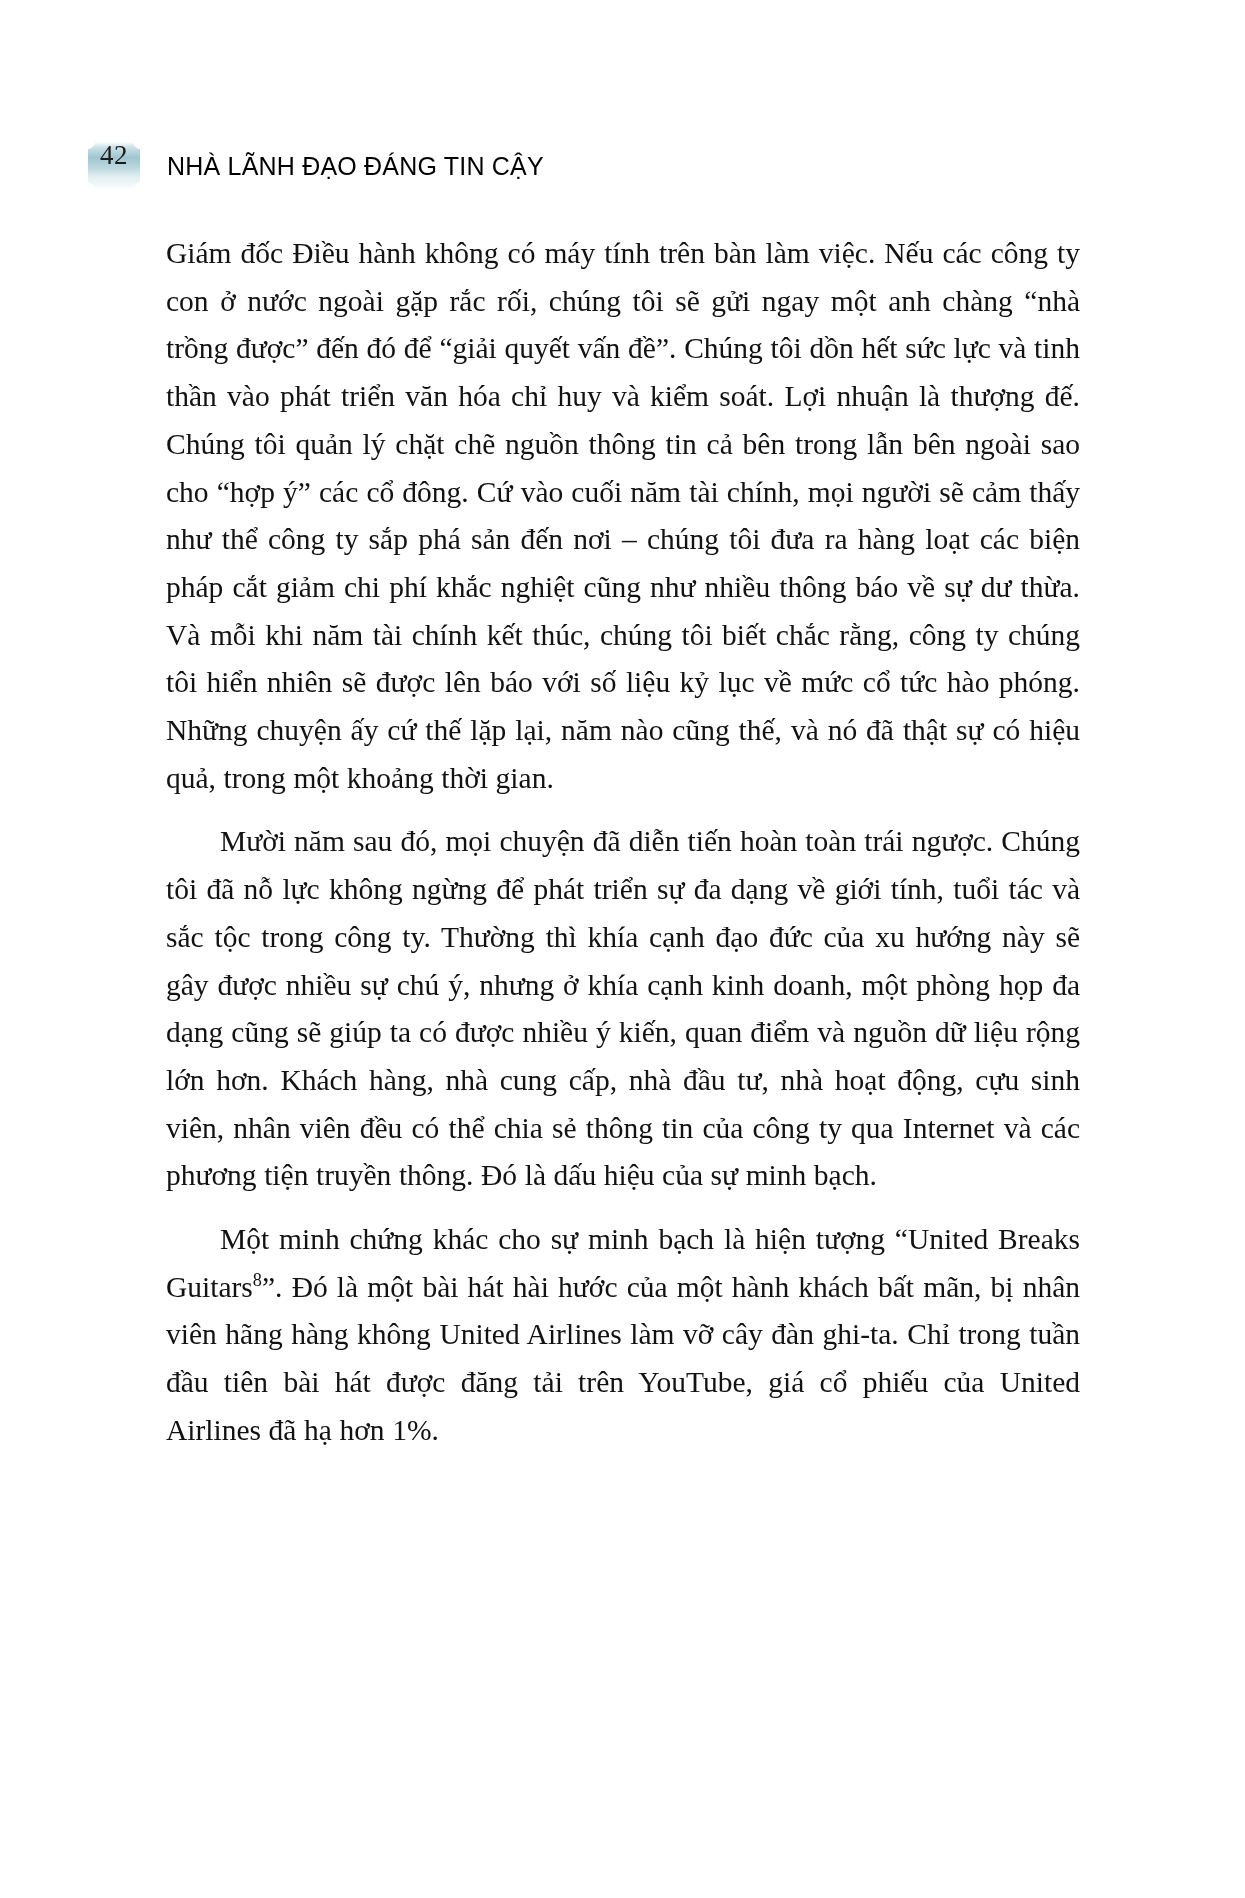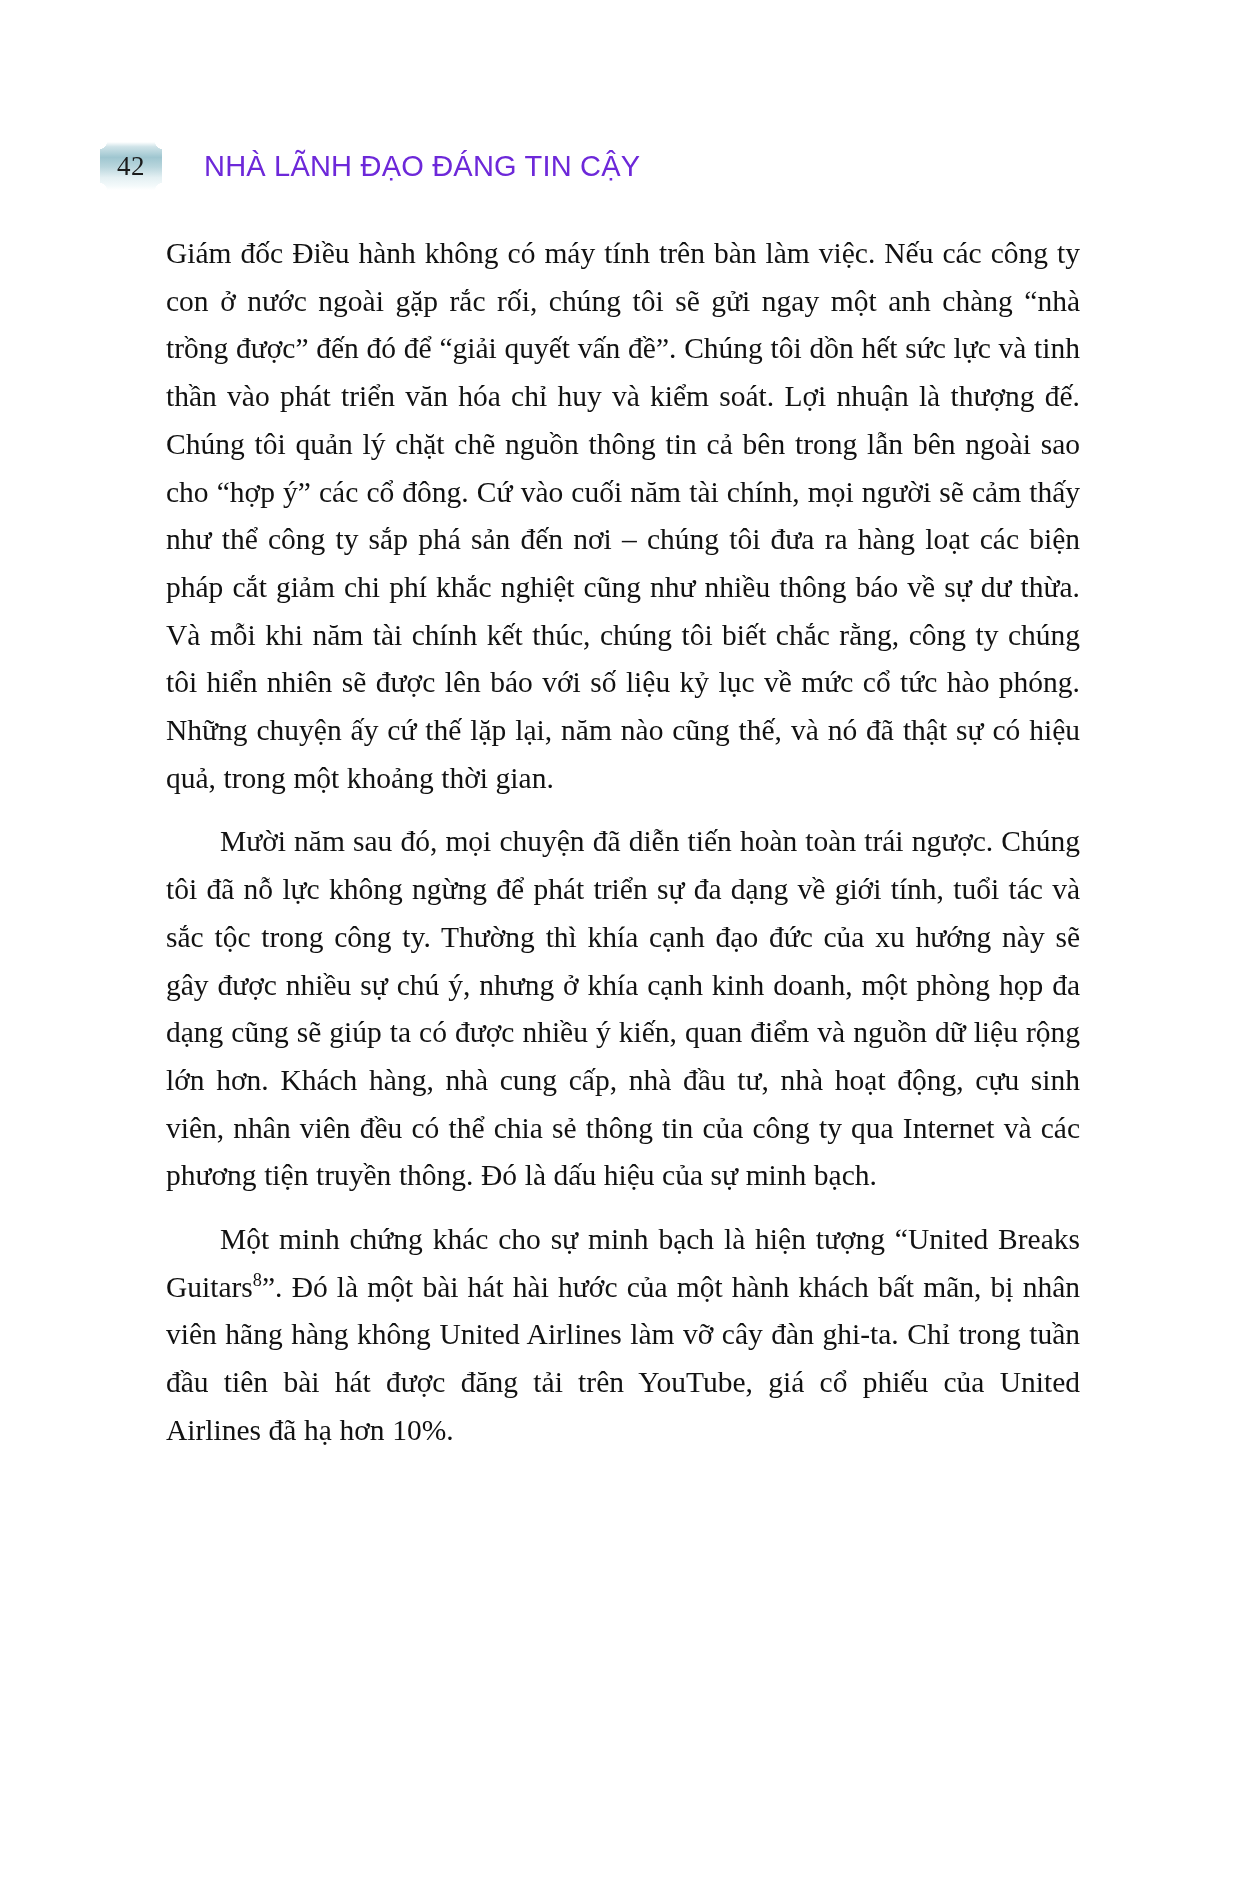--- a/index.html
+++ b/index.html
@@ -28,25 +28,24 @@
     left: 88px;
     top: 140px;
     width: 1000px;
     height: 52px;
     display: flex;
     align-items: center;
   }
 
   .folio-tag {
     position: relative;
-    width: 62px;
+    width: 52px;
     height: 48px;
     flex: none;
     display: flex;
-    align-items: center;
     justify-content: center;
     background: linear-gradient(to bottom,
                 #ffffff 0%,
                 #cfe3e8 10%,
                 #9fc6d0 32%,
                 #b9d6dd 52%,
                 #e4f0f3 74%,
                 #f4fafb 92%,
                 #ffffff 100%);
     border-radius: 3px;
@@ -55,37 +54,36 @@
        radial-gradient(circle 7px at 100% 0%, transparent 98%, #000 100%),
        radial-gradient(circle 7px at 0% 100%, transparent 98%, #000 100%),
        radial-gradient(circle 7px at 100% 100%, transparent 98%, #000 100%);
     -webkit-mask-composite: source-in;
     mask-image:
        radial-gradient(circle 7px at 0% 0%, transparent 98%, #000 100%),
        radial-gradient(circle 7px at 100% 0%, transparent 98%, #000 100%),
        radial-gradient(circle 7px at 0% 100%, transparent 98%, #000 100%),
        radial-gradient(circle 7px at 100% 100%, transparent 98%, #000 100%);
     mask-composite: intersect;
-    margin-left: 12px;
   }
 
   .folio-number {
     font-family: "Liberation Serif", "DejaVu Serif", serif;
     font-size: 27px;
     color: #1b1b1b;
     line-height: 1;
     letter-spacing: 0.5px;
   }
 
   .running-title {
-    margin-left: 42px;
+    margin-left: 27px;
     font-family: "Liberation Sans", "DejaVu Sans", sans-serif;
-    font-size: 29px;
+    font-size: 25px;
     letter-spacing: 0.2px;
-    color: #6d28d9;
+    color: #000000;
     white-space: nowrap;
   }
 
   
   .textcol {
     position: absolute;
     left: 150px;
     top: 214px;
     width: 946px;
   }
@@ -123,17 +121,17 @@
     </div>
     <div class="running-title">NHÀ LÃNH ĐẠO ĐÁNG TIN CẬY</div>
   </div>
 
   <div class="textcol">
 
     <p class="para">Giám đốc Điều hành không có máy tính trên bàn làm việc. Nếu các công ty con ở nước ngoài gặp rắc rối, chúng tôi sẽ gửi ngay một anh chàng “nhà trồng được” đến đó để “giải quyết vấn đề”. Chúng tôi dồn hết sức lực và tinh thần vào phát triển văn hóa chỉ huy và kiểm soát. Lợi nhuận là thượng đế. Chúng tôi quản lý chặt chẽ nguồn thông tin cả bên trong lẫn bên ngoài sao cho “hợp ý” các cổ đông. Cứ vào cuối năm tài chính, mọi người sẽ cảm thấy như thể công ty sắp phá sản đến nơi – chúng tôi đưa ra hàng loạt các biện pháp cắt giảm chi phí khắc nghiệt cũng như nhiều thông báo về sự dư thừa. Và mỗi khi năm tài chính kết thúc, chúng tôi biết chắc rằng, công ty chúng tôi hiển nhiên sẽ được lên báo với số liệu kỷ lục về mức cổ tức hào phóng. Những chuyện ấy cứ thế lặp lại, năm nào cũng thế, và nó đã thật sự có hiệu quả, trong một khoảng thời gian.</p>
 
     <p class="para indent">Mười năm sau đó, mọi chuyện đã diễn tiến hoàn toàn trái ngược. Chúng tôi đã nỗ lực không ngừng để phát triển sự đa dạng về giới tính, tuổi tác và sắc tộc trong công ty. Thường thì khía cạnh đạo đức của xu hướng này sẽ gây được nhiều sự chú ý, nhưng ở khía cạnh kinh doanh, một phòng họp đa dạng cũng sẽ giúp ta có được nhiều ý kiến, quan điểm và nguồn dữ liệu rộng lớn hơn. Khách hàng, nhà cung cấp, nhà đầu tư, nhà hoạt động, cựu sinh viên, nhân viên đều có thể chia sẻ thông tin của công ty qua Internet và các phương tiện truyền thông. Đó là dấu hiệu của sự minh bạch.</p>
 
-    <p class="para indent"><span>Một minh chứng khác cho sự minh bạch là hiện tượng “United Breaks Guitars</span><sup class="fn">8</sup><span>”. Đó là một bài hát hài hước của một hành khách bất mãn, bị nhân viên hãng hàng không United Airlines làm vỡ cây đàn ghi-ta. Chỉ trong tuần đầu tiên bài hát được đăng tải trên YouTube, giá cổ phiếu của United Airlines đã hạ hơn 10%.</span></p>
+    <p class="para indent"><span>Một minh chứng khác cho sự minh bạch là hiện tượng “United Breaks Guitars</span><sup class="fn">8</sup><span>”. Đó là một bài hát hài hước của một hành khách bất mãn, bị nhân viên hãng hàng không United Airlines làm vỡ cây đàn ghi-ta. Chỉ trong tuần đầu tiên bài hát được đăng tải trên YouTube, giá cổ phiếu của United Airlines đã hạ hơn 1%.</span></p>
 
   </div>
 
 </div>
 
 </body></html>

